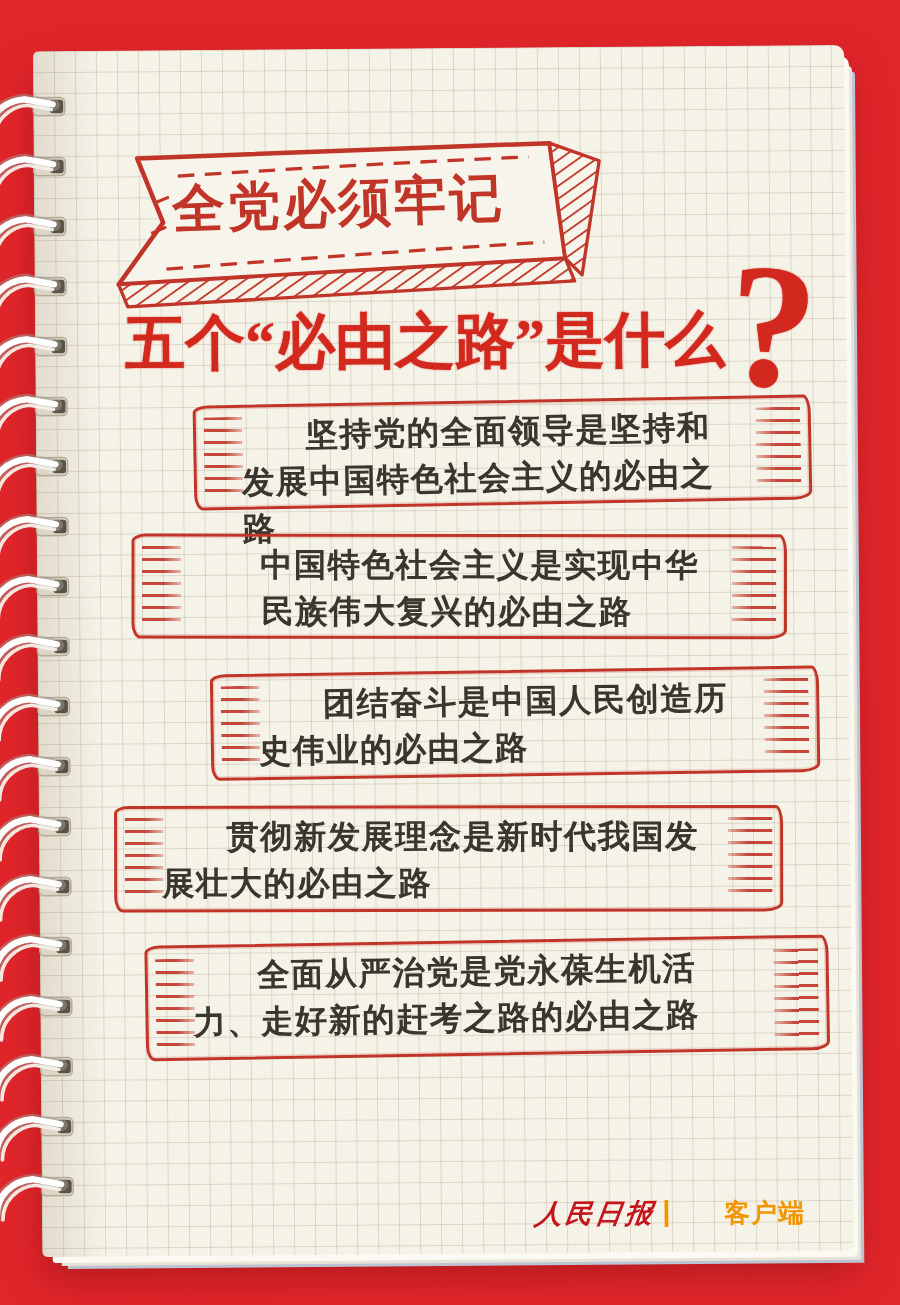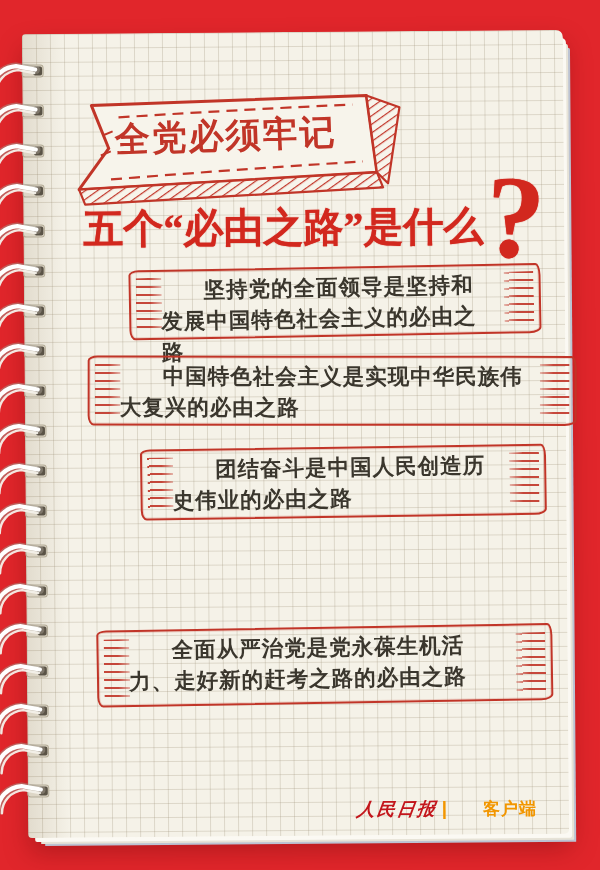--- a/index.html
+++ b/index.html
@@ -142,32 +142,37 @@
     <span class="title-text">五个“必由之路”是什么</span>
     <span class="qmark">?</span>
   </div>
 
   <div class="pbox" style="left:105px; top:235px; width:412px; height:70px; transform:rotate(-0.6deg);">
     <span class="hatch hl"></span>
     <span class="hatch hr"></span>
     <p>坚持党的全面领导是坚持和发展中国特色社会主义的必由之路</p>
   </div>
 
-  <div class="pbox" style="left:63px; top:324px; width:489px; height:70px; transform:rotate(0.5deg);">
+  <div class="pbox" style="left:63px; top:324px; width:437px; height:70px; transform:rotate(0.5deg);text-align:center;">
     <span class="hatch hl"></span>
     <span class="hatch hr"></span>
     <p>中国特色社会主义是实现中华民族伟大复兴的必由之路</p>
   </div>
 
   <div class="pbox" style="left:115px; top:415px; width:406px; height:71px; transform:rotate(-0.4deg);">
     <span class="hatch hl"></span>
     <span class="hatch hr"></span>
     <p>团结奋斗是中国人民创造历史伟业的必由之路</p>
   </div>
 
+  <div class="pbox" style="left:50px; top:505px; width:446px; height:71px; transform:rotate(0.35deg);">
+    <span class="hatch hl"></span>
+    <span class="hatch hr"></span>
+    <p>贯彻新发展理念是新时代我国发展壮大的必由之路</p>
+  </div>
 
   <div class="pbox" style="left:70px; top:595px; width:456px; height:77px; transform:rotate(-0.5deg);">
     <span class="hatch hl"></span>
     <span class="hatch hr"></span>
     <p>全面从严治党是党永葆生机活力、走好新的赶考之路的必由之路</p>
   </div>
 
   <div class="brand">
     <span class="brand-name">人民日报</span>
     <span class="brand-sep">|</span>

